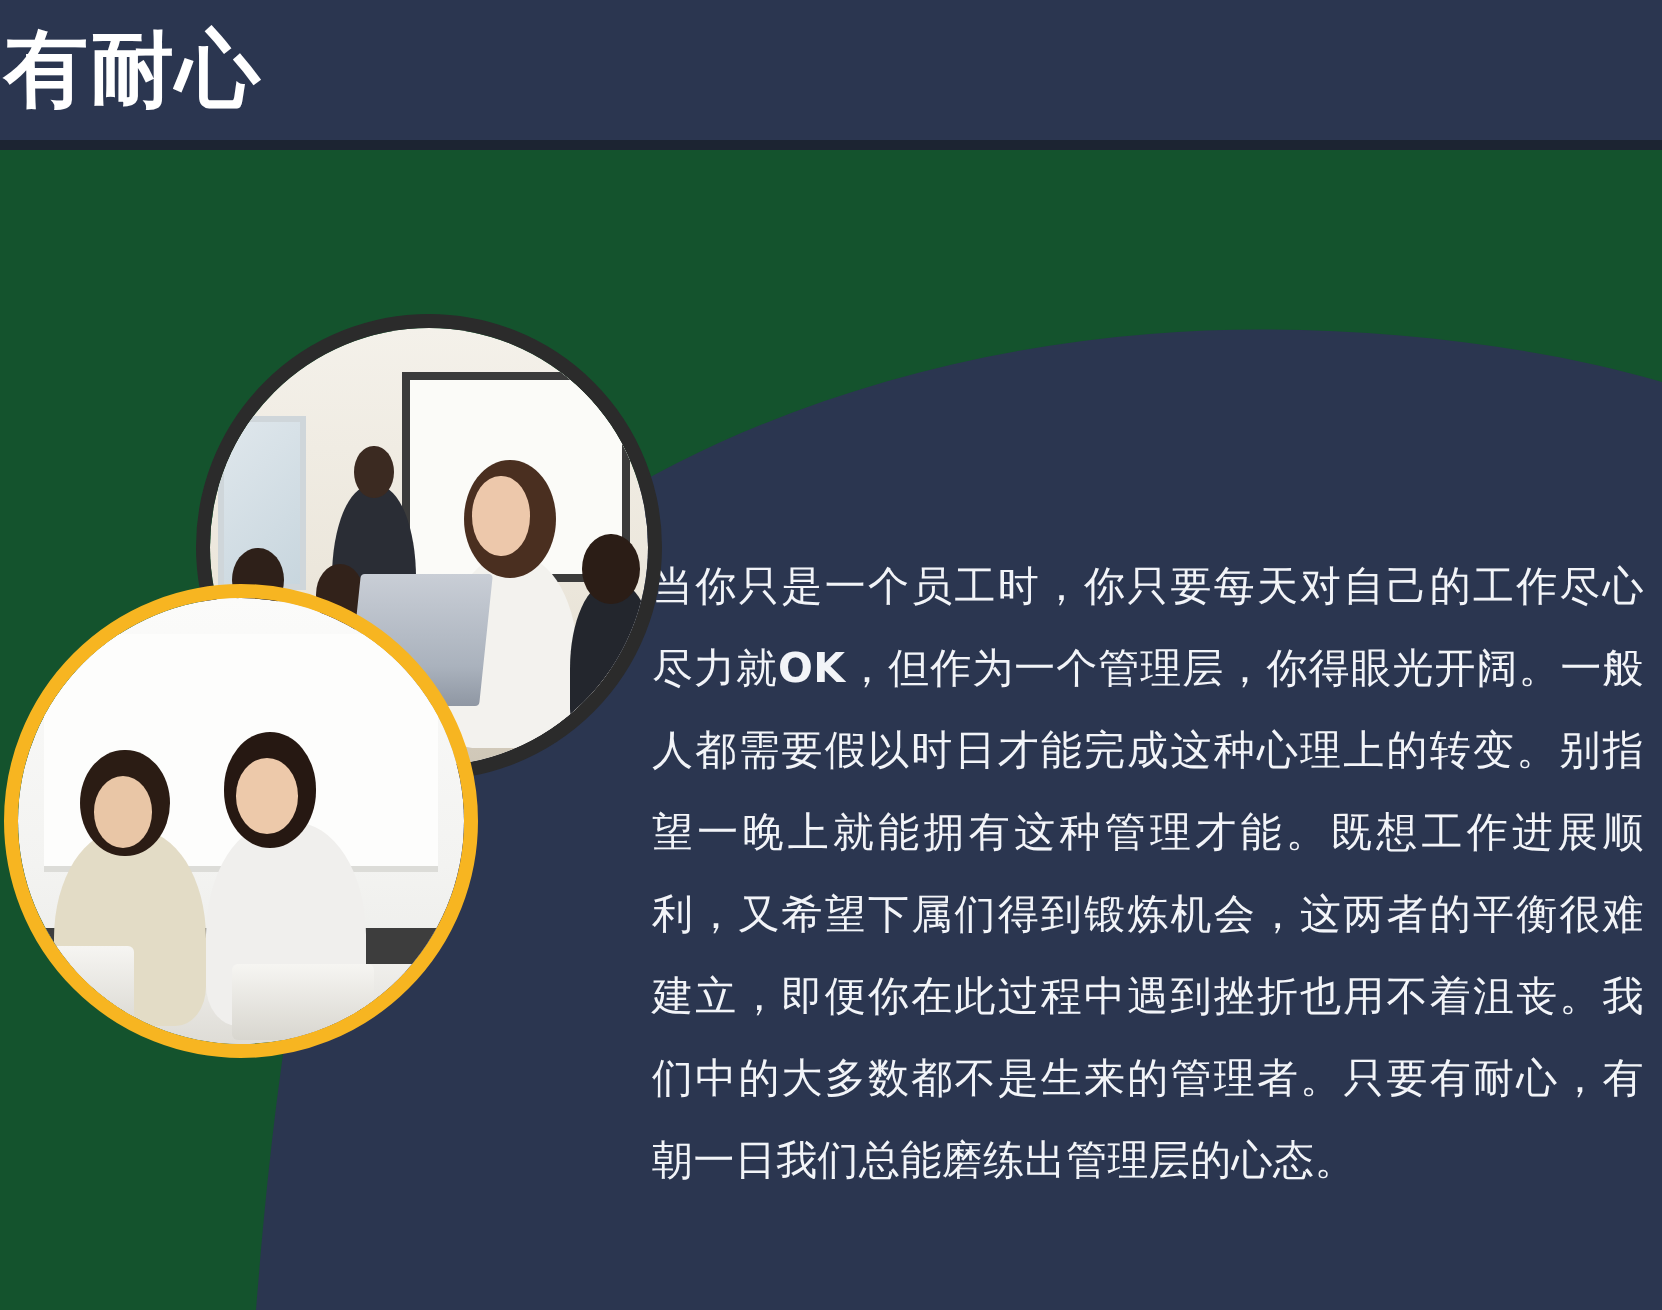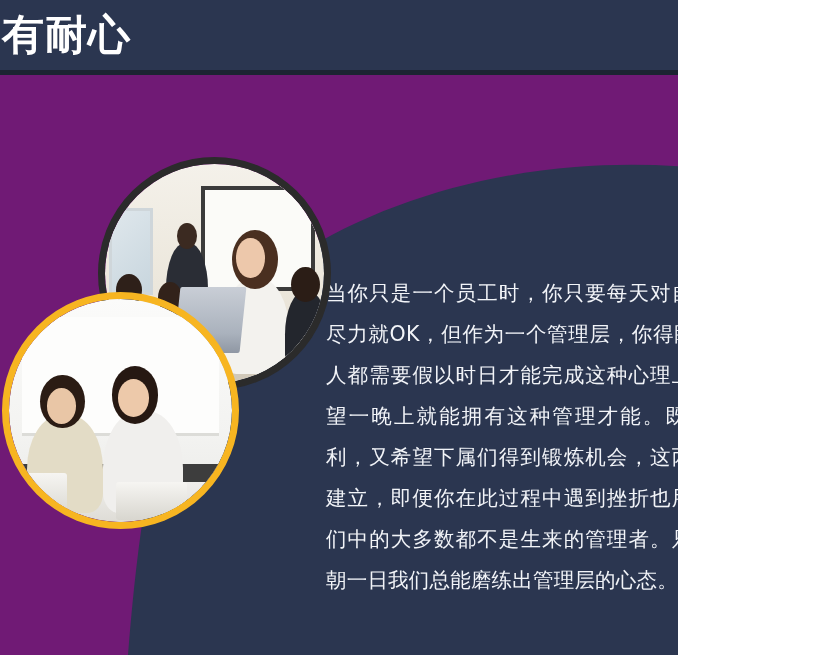--- a/index.html
+++ b/index.html
@@ -9,23 +9,23 @@
     background: #ffffff;
   }
   body {
     font-family: "DejaVu Sans", "Liberation Sans", sans-serif;
     width: 831px;
     height: 655px;
     overflow: hidden;
   }
   .slide {
     position: relative;
-    width: 678px;
+    width: 831px;
     height: 655px;
-    background: #701a75;
+    background: #14532d;
     overflow: hidden;
   }
 
   
   .header-bar {
     position: absolute;
     left: 0;
     top: 0;
     width: 831px;
     height: 70px;
@@ -69,21 +69,21 @@
     top: 273px;
     width: 496px;
     color: #f2f4f8;
     font-size: 20.5px;
     line-height: 41px;
     text-align: justify;
     text-justify: inter-character;
     letter-spacing: 0.2px;
   }
   .body-copy b {
-    font-weight: normal;
+    font-weight: bold;
   }
 
   
   .photo-circle {
     position: absolute;
     border-radius: 50%;
     overflow: hidden;
   }
   .circle-top {
     left: 98px;

